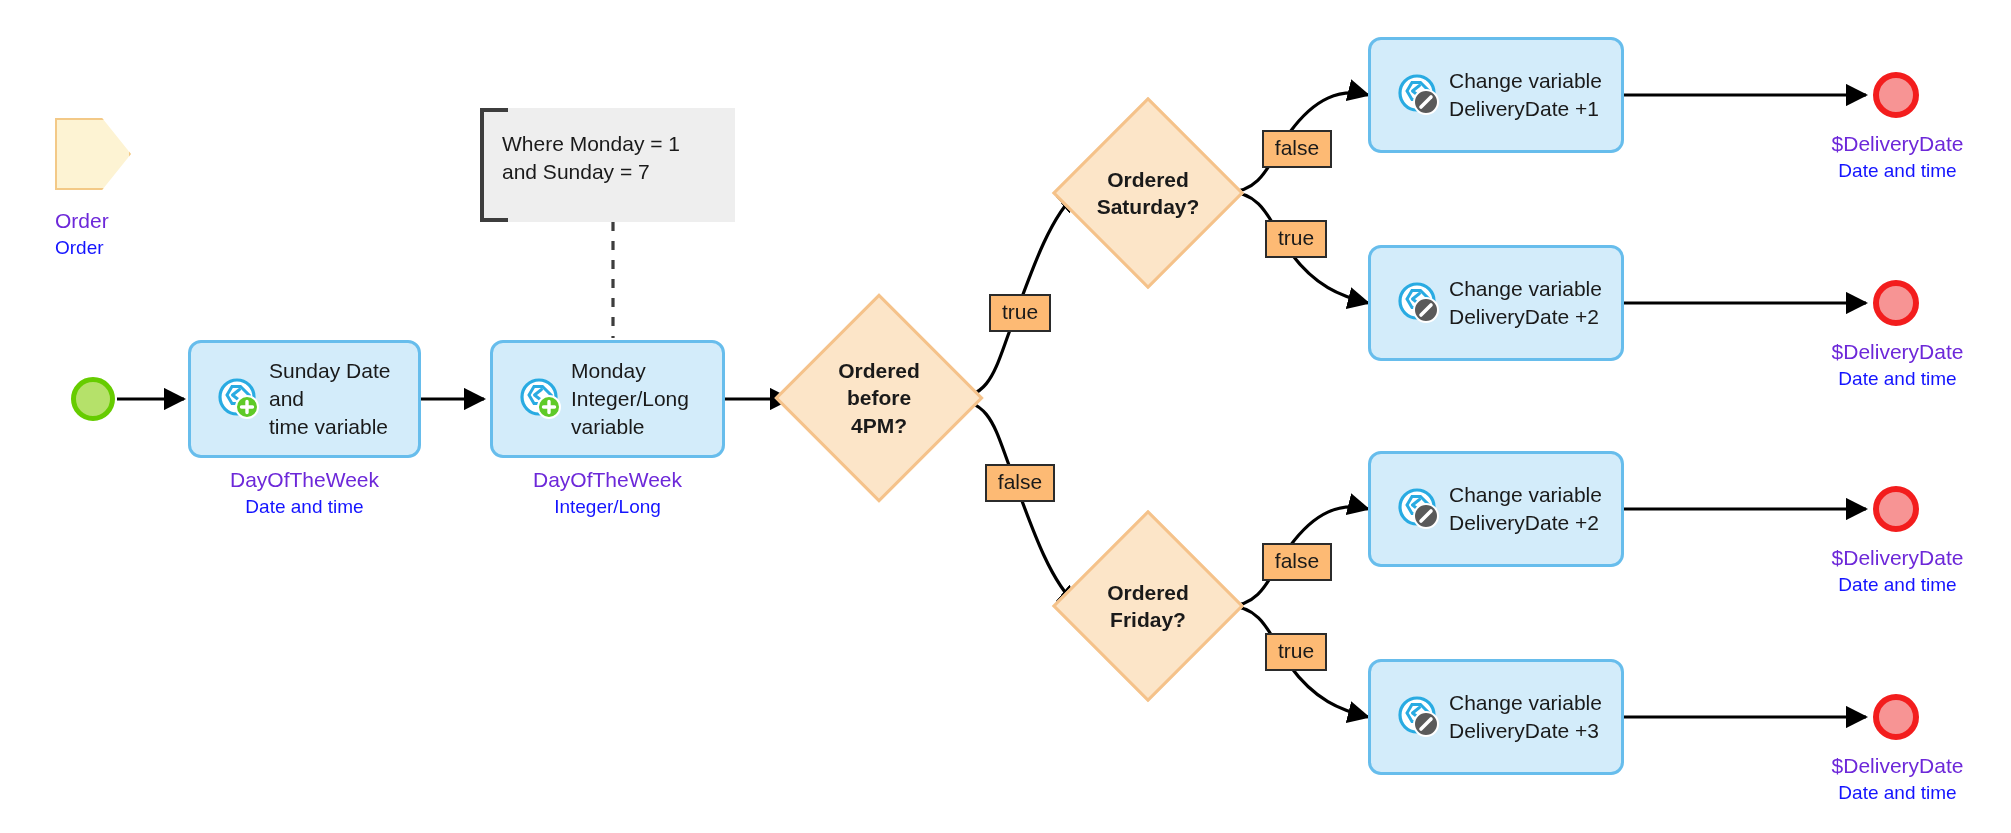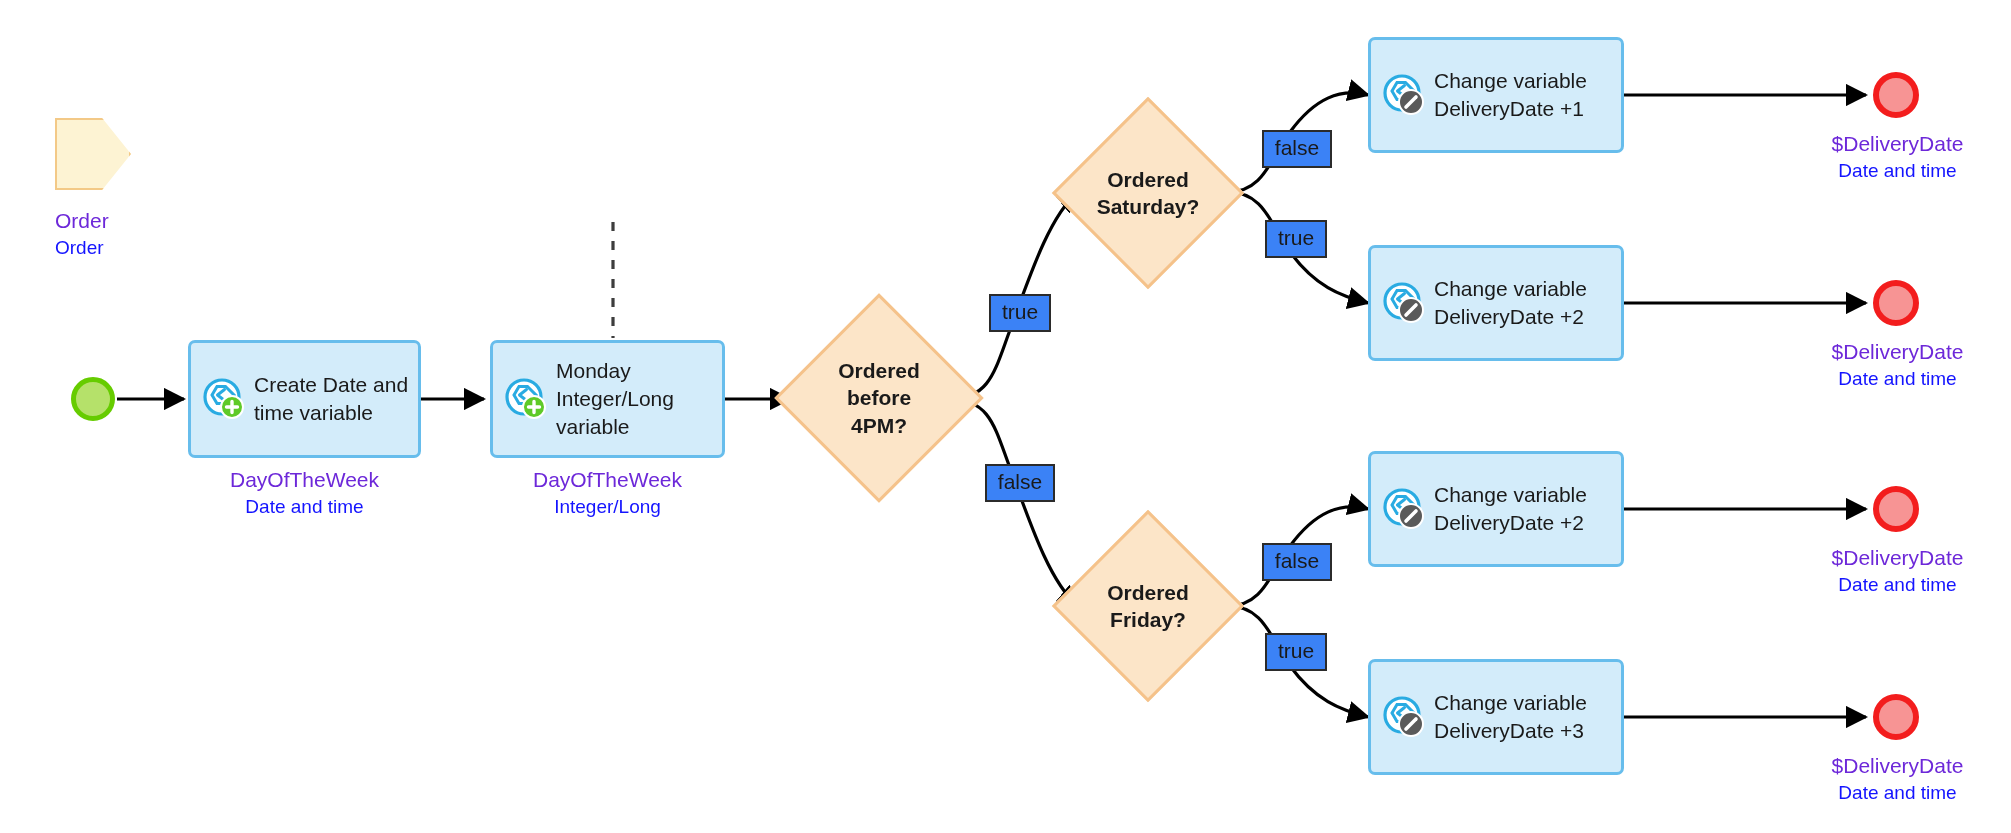--- a/index.html
+++ b/index.html
@@ -51,25 +51,25 @@
     background: #fdf3d3;
     border: 2px solid #f3c987;
     box-sizing: border-box;
     clip-path: polygon(0 0, 62% 0, 100% 50%, 62% 100%, 0 100%);
   }
 
   
   .activity {
     background: #d3ecfa;
     border: 3px solid #67bdec;
-    border-radius: 7px;
+    border-radius: 13px;
     box-sizing: border-box;
     display: flex;
     align-items: center;
-    padding-left: 12px;
+    padding-left: 27px;
   }
   .activity-label {
     font-size: 21px;
     color: #1a1a1a;
     line-height: 1.32;
     margin-left: 9px;
     white-space: pre-line;
   }
 
   
@@ -94,21 +94,21 @@
     font-size: 21px;
     color: #1a1a1a;
     line-height: 1.3;
     white-space: pre-line;
     font-weight: bold;
   }
 
   
   .cond-label {
     position: absolute;
-    background: #3b82f6;
+    background: #fdba74;
     border: 2px solid #2b2b2b;
     box-sizing: border-box;
     font-size: 21px;
     color: #1a1a1a;
     display: flex; align-items: center; justify-content: center;
     padding: 1px 7px 3px 7px;
   }
 
   
   .caption {
@@ -190,32 +190,36 @@
   </svg>
 
   <div class="node data-pentagon" style="left:55px; top:118px;"></div>
   <div class="caption left-align" style="left:55px; top:207px; width:180px;">
     <span class="cap-name">Order</span>
     <span class="cap-type">Order</span>
   </div>
 
   <div class="node start-circle" style="left:71px; top:377px;"></div>
 
+  <div class="annotation" style="left:480px; top:108px; width:255px; height:114px;">
+    <div class="annotation-text">Where Monday = 1
+and Sunday = 7</div>
+  </div>
 
   <div class="node activity" style="left:188px; top:340px; width:233px; height:118px;">
     <span class="act-icon">
       <svg viewBox="0 0 42 42" xmlns="http://www.w3.org/2000/svg">
         <circle cx="19" cy="19" r="17" fill="#ffffff" stroke="#29ABE2" stroke-width="3.2"></circle>
         <path d="M22.5 8.5 L31 17 L22.5 25.5 L14 25.5 L9 17 L14 8.5 Z" fill="#ffffff" stroke="#29ABE2" stroke-width="3"></path>
         <path d="M21.5 11.5 L14.5 17 L21.5 22.5" fill="none" stroke="#29ABE2" stroke-width="3" stroke-linecap="round" stroke-linejoin="round"></path>
         <circle cx="29" cy="29" r="11" fill="#5fca28" stroke="#ffffff" stroke-width="2"></circle>
         <path d="M29 23.5 L29 34.5 M23.5 29 L34.5 29" stroke="#ffffff" stroke-width="3.4" stroke-linecap="round"></path>
       </svg>
     </span>
-    <span class="activity-label">Create Date and
+    <span class="activity-label">Sunday Date and
 time variable</span>
   </div>
   <div class="caption" style="left:188px; top:466px; width:233px;">
     <span class="cap-name">DayOfTheWeek</span>
     <span class="cap-type">Date and time</span>
   </div>
 
   <div class="node activity" style="left:490px; top:340px; width:235px; height:118px;">
     <span class="act-icon">
       <svg viewBox="0 0 42 42" xmlns="http://www.w3.org/2000/svg">

